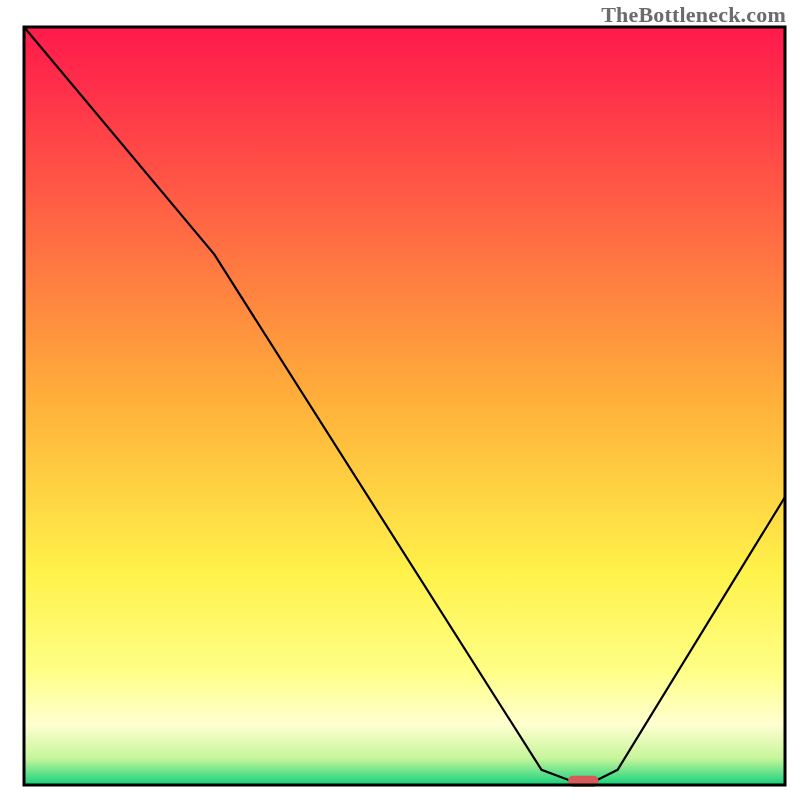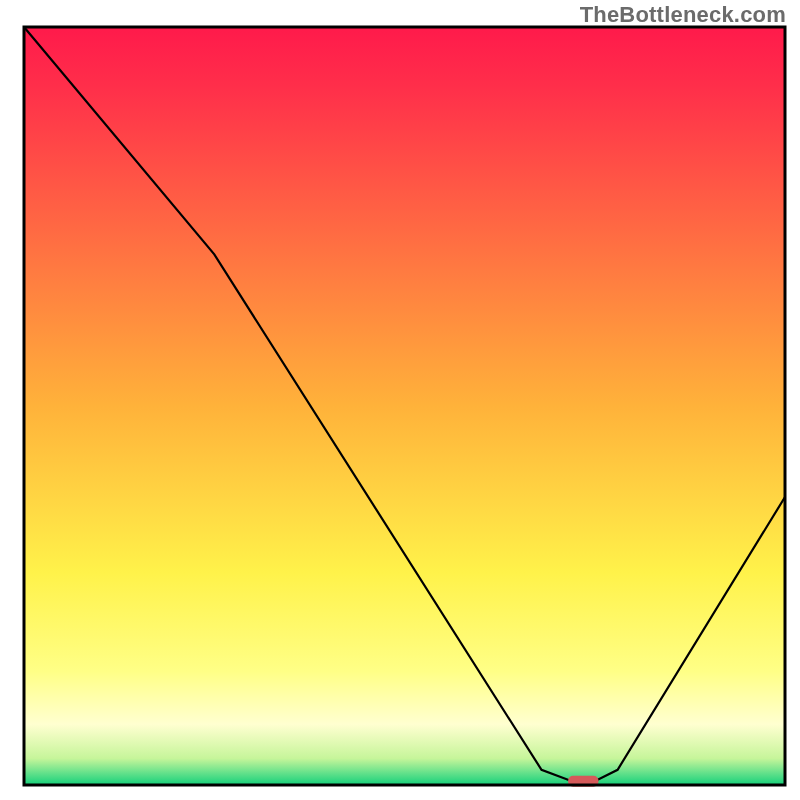--- a/index.html
+++ b/index.html
@@ -8,20 +8,21 @@
     width: 800px;
     height: 800px;
     background: #ffffff;
     overflow: hidden;
     font-family: Arial, Helvetica, sans-serif;
   }
   .chart-wrap {
     position: relative;
     width: 800px;
     height: 716px;
+    font-family: Liberation Serif, serif;
   }
   .watermark {
     position: absolute;
     top: 2px;
     right: 14px;
     font-size: 22px;
     font-weight: 600;
     color: #6b6b6b;
     letter-spacing: 0.2px;
     z-index: 30;

